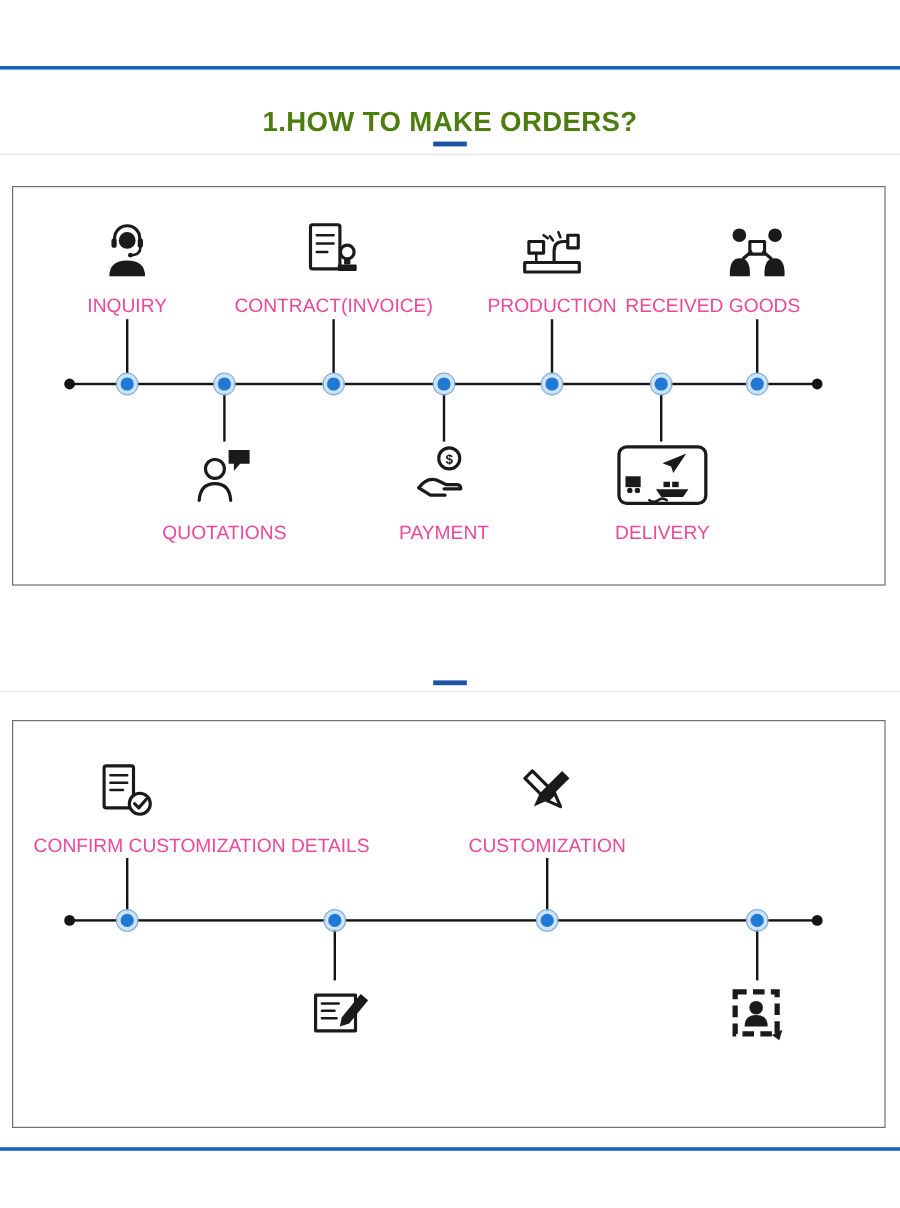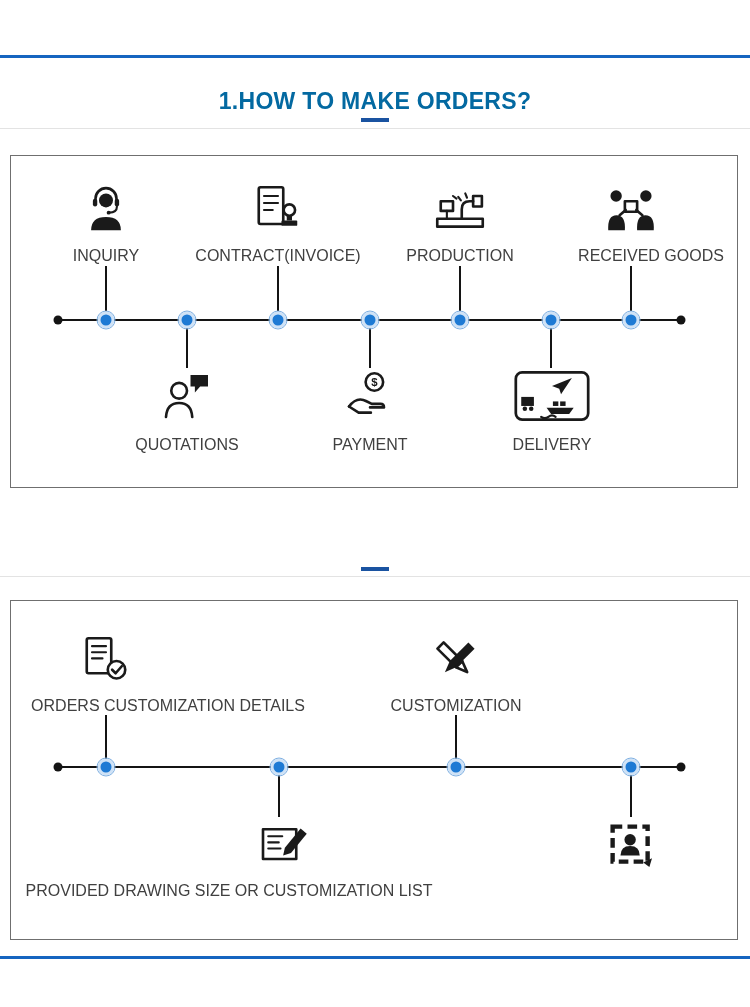--- a/index.html
+++ b/index.html
@@ -15,36 +15,36 @@
     clip-path:polygon(0 0, 100% 0, calc(100% - 26px) 100%, 0 100%);
   }
   .banner-title {
     color:#ffffff; font-weight:bold; font-size:26px; line-height:50px;
     padding-left:18px; letter-spacing:0.5px;
   }
   .rule-blue { position:absolute; left:0; width:750px; height:3px; background:#1565c0; }
   .rule-gray { position:absolute; left:0; width:750px; height:1px; background:#e3e3e3; }
   .section-title {
     position:absolute; left:0; width:750px; text-align:center;
-    color:#0369a1; font-size:23px; font-weight:bold; letter-spacing:0.3px;
+    color:#4d7c0f; font-size:23px; font-weight:bold; letter-spacing:0.3px;
   }
   .title-underline {
     position:absolute; left:50%; transform:translateX(-50%);
     width:28px; height:4px; background:#1a53a1;
   }
   .flow-box {
     position:absolute; left:10px; width:728px;
     border:1px solid #6f6f6f; background:#fff;
   }
   .step-icon { position:absolute; width:56px; height:56px; transform:translateX(-50%); }
   .step-icon svg { width:100%; height:100%; }
   .step-icon.wide { width:76px; height:52px; }
   .step-label {
     position:absolute; transform:translateX(-50%); white-space:nowrap;
-    font-size:16px; color:#404040;
+    font-size:16px; color:#ec4899;
   }
   .tl-line { position:absolute; height:2px; background:#141414; }
   .tl-end {
     position:absolute; width:9px; height:9px; background:#141414;
     border-radius:50%; transform:translate(-50%,-50%);
   }
   .tl-node {
     position:absolute; width:11px; height:11px; background:#1e7ad4;
     border:3px solid #cfe2f6; outline:1px solid #7fb0e2; border-radius:50%;
     transform:translate(-50%,-50%); box-sizing:content-box;
@@ -104,21 +104,21 @@
         <rect class="ln" x="25" y="22" width="14" height="12"></rect>
         <path class="ln" d="M19 38l7-6M45 38l-7-6"></path>
         <path class="fl" d="M6 55q-1-17 9.5-17T25 55z"></path>
         <path class="fl" d="M39 55q-1-17 9.5-17T58 55z"></path>
       </svg>
     </div>
 
     <div class="step-label" style="left:95px;top:91px">INQUIRY</div>
     <div class="step-label" style="left:267px;top:91px">CONTRACT(INVOICE)</div>
     <div class="step-label" style="left:449px;top:91px">PRODUCTION</div>
-    <div class="step-label" style="left:640px;top:91px">RECEIVED GOODS</div>
+    <div class="step-label" style="left:583px;top:91px">RECEIVED GOODS</div>
 
     <div class="tl-line" style="left:47px;top:163px;width:623px"></div>
     <div class="tl-end" style="left:47px;top:164px"></div>
     <div class="tl-end" style="left:670px;top:164px"></div>
 
     <div class="tl-connector" style="left:95px;top:110px;height:45px"></div>
     <div class="tl-connector" style="left:267px;top:110px;height:45px"></div>
     <div class="tl-connector" style="left:449px;top:110px;height:45px"></div>
     <div class="tl-connector" style="left:620px;top:110px;height:45px"></div>
     <div class="tl-connector" style="left:176px;top:172px;height:40px"></div>
@@ -186,21 +186,21 @@
           <rect class="fl" x="27" y="7" width="10" height="30"></rect>
           <path class="fl" d="M27 37l5 13 5-13z"></path>
         </g>
         <g transform="rotate(-45 32 32)">
           <rect class="ln" x="27" y="7" width="10" height="30"></rect>
           <path class="ln" d="M27 37l5 13 5-13z"></path>
         </g>
       </svg>
     </div>
 
-    <div class="step-label" style="left:157px;top:96px">ORDERS CUSTOMIZATION DETAILS</div>
+    <div class="step-label" style="left:157px;top:96px">CONFIRM CUSTOMIZATION DETAILS</div>
     <div class="step-label" style="left:445px;top:96px">CUSTOMIZATION</div>
 
     <div class="tl-line" style="left:47px;top:165px;width:623px"></div>
     <div class="tl-end" style="left:47px;top:166px"></div>
     <div class="tl-end" style="left:670px;top:166px"></div>
 
     <div class="tl-connector" style="left:95px;top:114px;height:44px"></div>
     <div class="tl-connector" style="left:445px;top:114px;height:44px"></div>
     <div class="tl-connector" style="left:268px;top:174px;height:42px"></div>
     <div class="tl-connector" style="left:620px;top:174px;height:42px"></div>
@@ -219,18 +219,17 @@
     </div>
     <div class="step-icon" style="left:620px;top:216px">
       <svg viewBox="0 0 64 64">
         <rect x="11" y="11" width="40" height="40" fill="none" stroke="#1a1a1a" stroke-width="5" stroke-dasharray="11 6"></rect>
         <circle class="fl" cx="31" cy="26" r="6.5"></circle>
         <path class="fl" d="M20 44q0-11 11-11t11 11z"></path>
         <path class="fl" d="M46 52l10-5-3 10z"></path>
       </svg>
     </div>
 
-    <div class="step-label" style="left:218px;top:281px">PROVIDED DRAWING SIZE OR CUSTOMIZATION LIST</div>
   </div>
 
   <div class="rule-blue" style="top:956px"></div>
 
 </div>
 
 </body></html>

